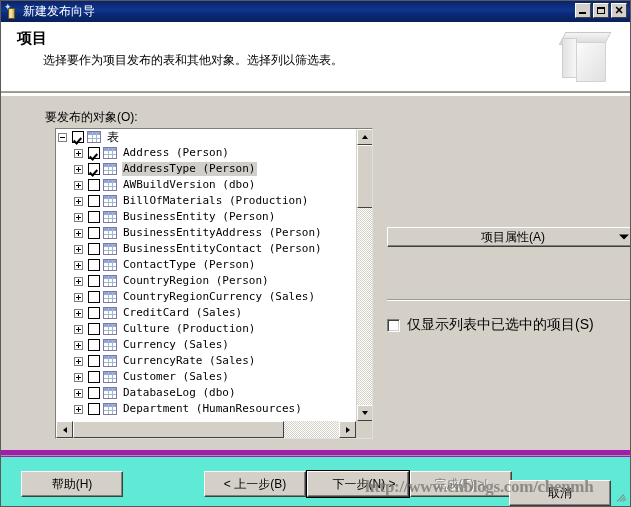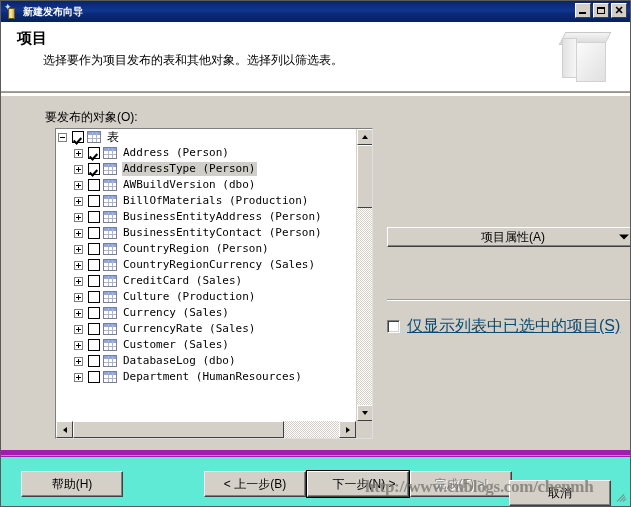--- a/index.html
+++ b/index.html
@@ -52,22 +52,22 @@
   .title-icon .ti-spark {
     position: absolute;
     left: 0px; top: 0px;
     width: 7px; height: 7px;
     color: #bfe3ff;
     font-size: 9px;
     line-height: 7px;
   }
   .title-text {
     color: #ffffff;
-    font-size: 10px;
-    font-weight: bold;
+    font-size: 12px;
+    font-weight: normal;
     letter-spacing: 0px;
     white-space: nowrap;
   }
   .title-btns {
     position: absolute;
     right: 3px;
     top: 2px;
     display: flex;
     gap: 2px;
   }
@@ -440,21 +440,21 @@
     border-top: 1px solid #808080;
     border-left: 1px solid #808080;
     border-right: 1px solid #ffffff;
     border-bottom: 1px solid #ffffff;
     box-shadow: inset 1px 1px 0 #404040, inset -1px -1px 0 #d4d0c8;
     box-sizing: border-box;
     margin-right: 7px;
     flex: none;
     cursor: default;
   }
-  .cb-label { font-size: 16px; color:#0c4a6e;text-decoration:underline; }
+  .cb-label { font-size: 14px; color:#000000; }
 
   
   .footer {
     position: absolute;
     left: 0;
     right: 0;
     bottom: 0;
     height: 56px;
     background: #5eead4;
     border-top: 7px solid #a21caf;
@@ -599,32 +599,54 @@
             </div>
             <div class="trow child">
               <div class="expander plus"></div>
               <div class="chk"></div>
               <div class="tbl-icon">
                 <div class="hdrbar"></div>
                 <div class="v1"></div>
                 <div class="v2"></div>
                 <div class="h1"></div>
               </div>
+              <div class="tlabel">BusinessEntity (Person)</div>
+            </div>
+            <div class="trow child">
+              <div class="expander plus"></div>
+              <div class="chk"></div>
+              <div class="tbl-icon">
+                <div class="hdrbar"></div>
+                <div class="v1"></div>
+                <div class="v2"></div>
+                <div class="h1"></div>
+              </div>
               <div class="tlabel">BusinessEntityAddress (Person)</div>
             </div>
             <div class="trow child">
               <div class="expander plus"></div>
               <div class="chk"></div>
               <div class="tbl-icon">
                 <div class="hdrbar"></div>
                 <div class="v1"></div>
                 <div class="v2"></div>
                 <div class="h1"></div>
               </div>
               <div class="tlabel">BusinessEntityContact (Person)</div>
+            </div>
+            <div class="trow child">
+              <div class="expander plus"></div>
+              <div class="chk"></div>
+              <div class="tbl-icon">
+                <div class="hdrbar"></div>
+                <div class="v1"></div>
+                <div class="v2"></div>
+                <div class="h1"></div>
+              </div>
+              <div class="tlabel">ContactType (Person)</div>
             </div>
             <div class="trow child">
               <div class="expander plus"></div>
               <div class="chk"></div>
               <div class="tbl-icon">
                 <div class="hdrbar"></div>
                 <div class="v1"></div>
                 <div class="v2"></div>
                 <div class="h1"></div>
               </div>

